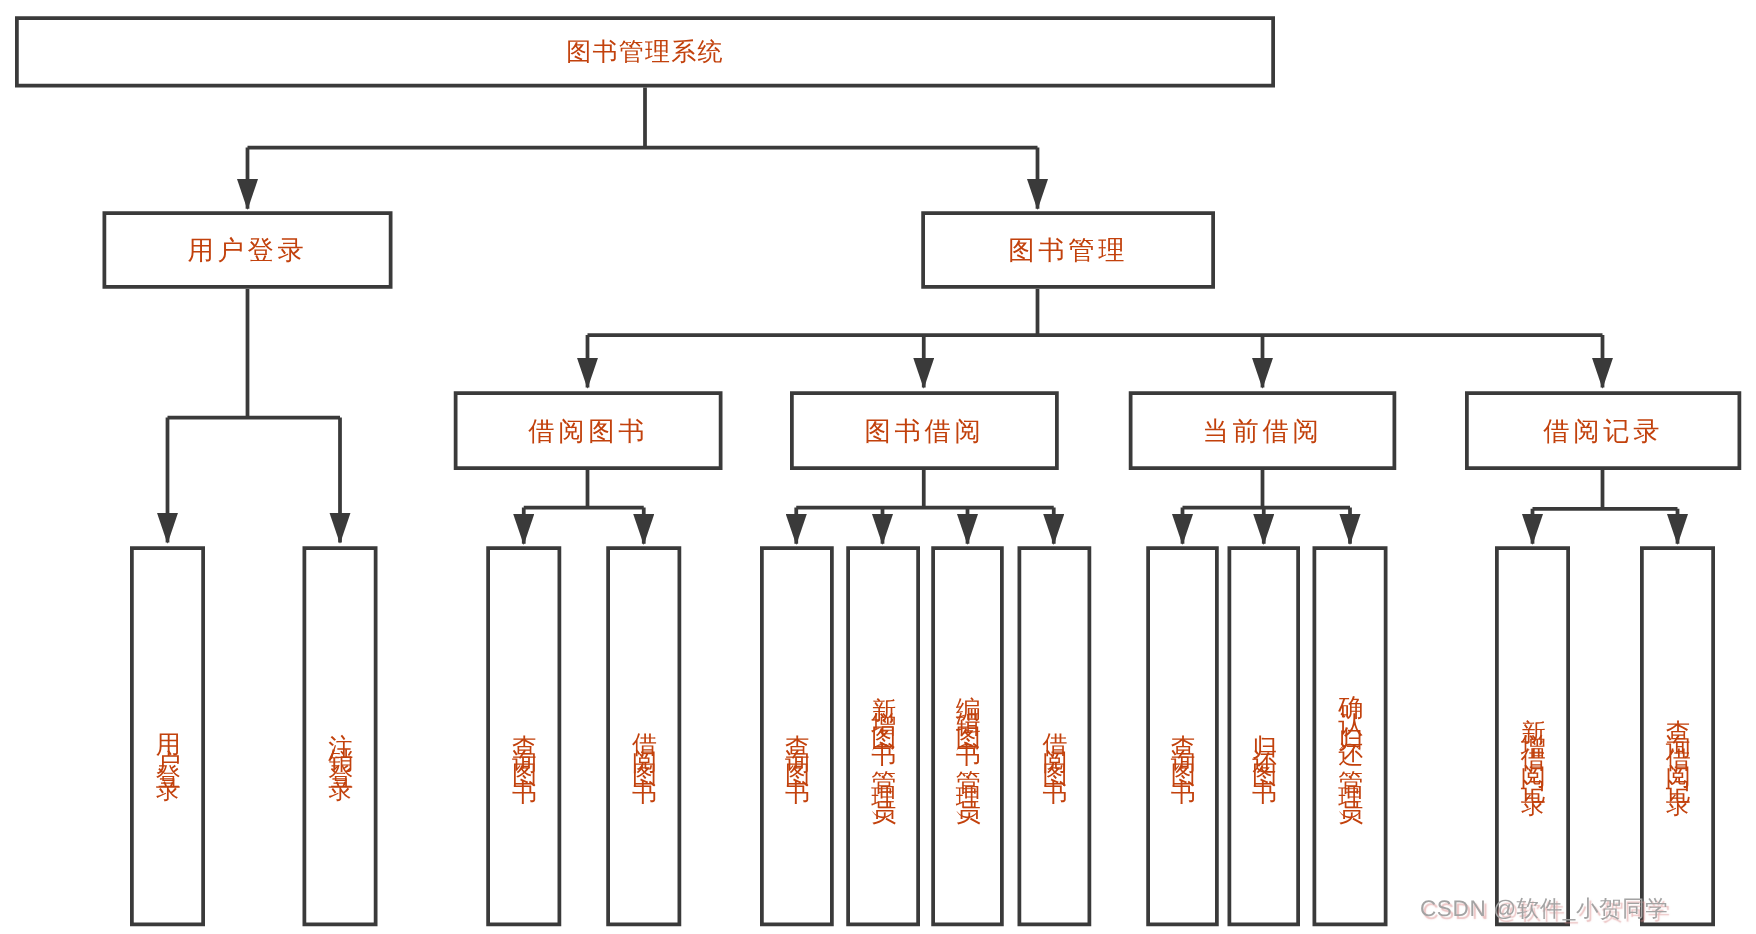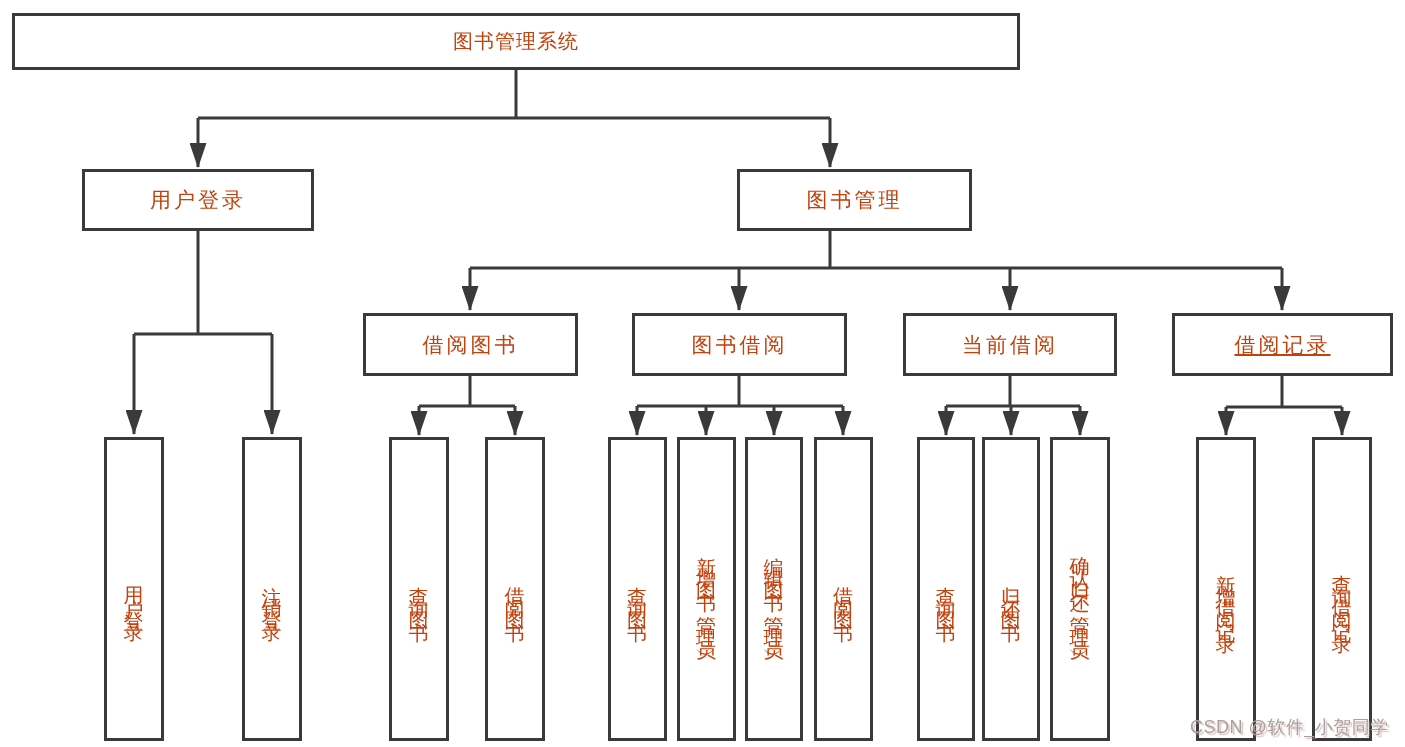--- a/index.html
+++ b/index.html
@@ -41,21 +41,21 @@
     writing-mode: vertical-rl;
     text-orientation: mixed;
     font-size: 20px;
     letter-spacing: 12px;
     line-height: 1;
     margin-bottom: -12px; 
     white-space: nowrap;
   }
   .watermark {
     position: absolute;
-    left: 1190px;
+    left: 1136px;
     top: 715px;
     font-size: 18px;
     color: #a3a3a3;
     letter-spacing: 0.5px;
     white-space: nowrap;
     text-shadow: 2px 2px 1px rgba(217, 136, 136, 0.55);
   }
 </style>
 </head>
 <body>
@@ -125,21 +125,21 @@
 
   <div class="node" style="left:363px; top:313px; width:215px; height:63px;">
     <span class="h-label">借阅图书</span>
   </div>
   <div class="node" style="left:632px; top:313px; width:215px; height:63px;">
     <span class="h-label">图书借阅</span>
   </div>
   <div class="node" style="left:903px; top:313px; width:214px; height:63px;">
     <span class="h-label">当前借阅</span>
   </div>
-  <div class="node" style="left:1172px; top:313px; width:221px; height:63px;text-decoration:underline;">
+  <div class="node" style="left:1172px; top:313px; width:221px; height:63px;">
     <span class="h-label">借阅记录</span>
   </div>
 
   <div class="node" style="left:104px; top:437px; width:60px; height:304px;">
     <span class="v-label">用户登录</span>
   </div>
   <div class="node" style="left:242px; top:437px; width:60px; height:304px;">
     <span class="v-label">注销登录</span>
   </div>
 

